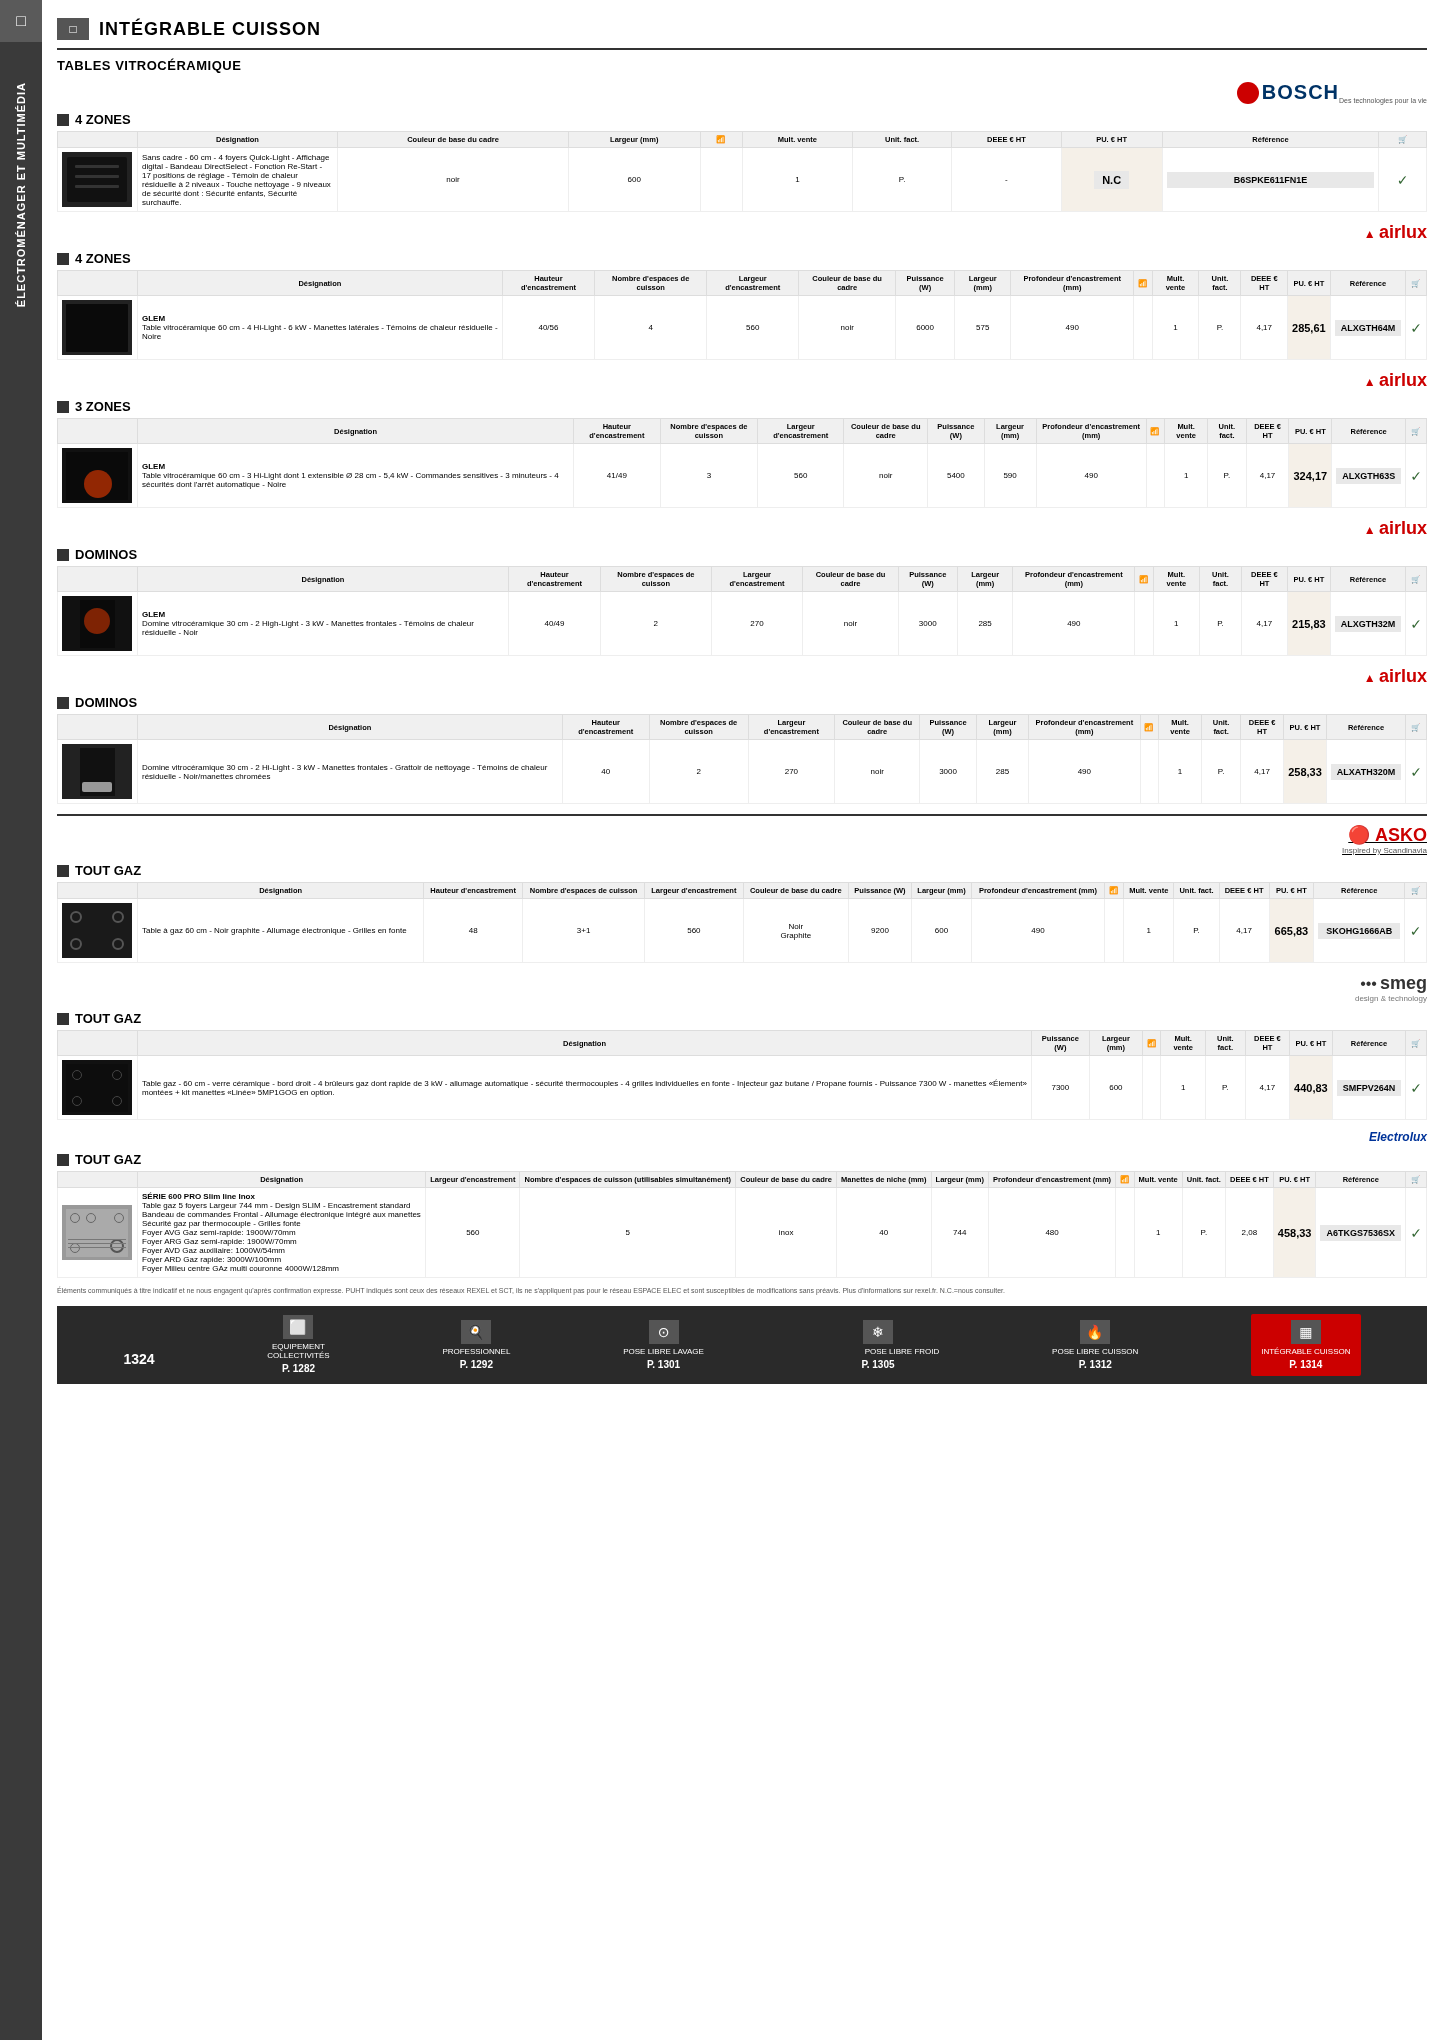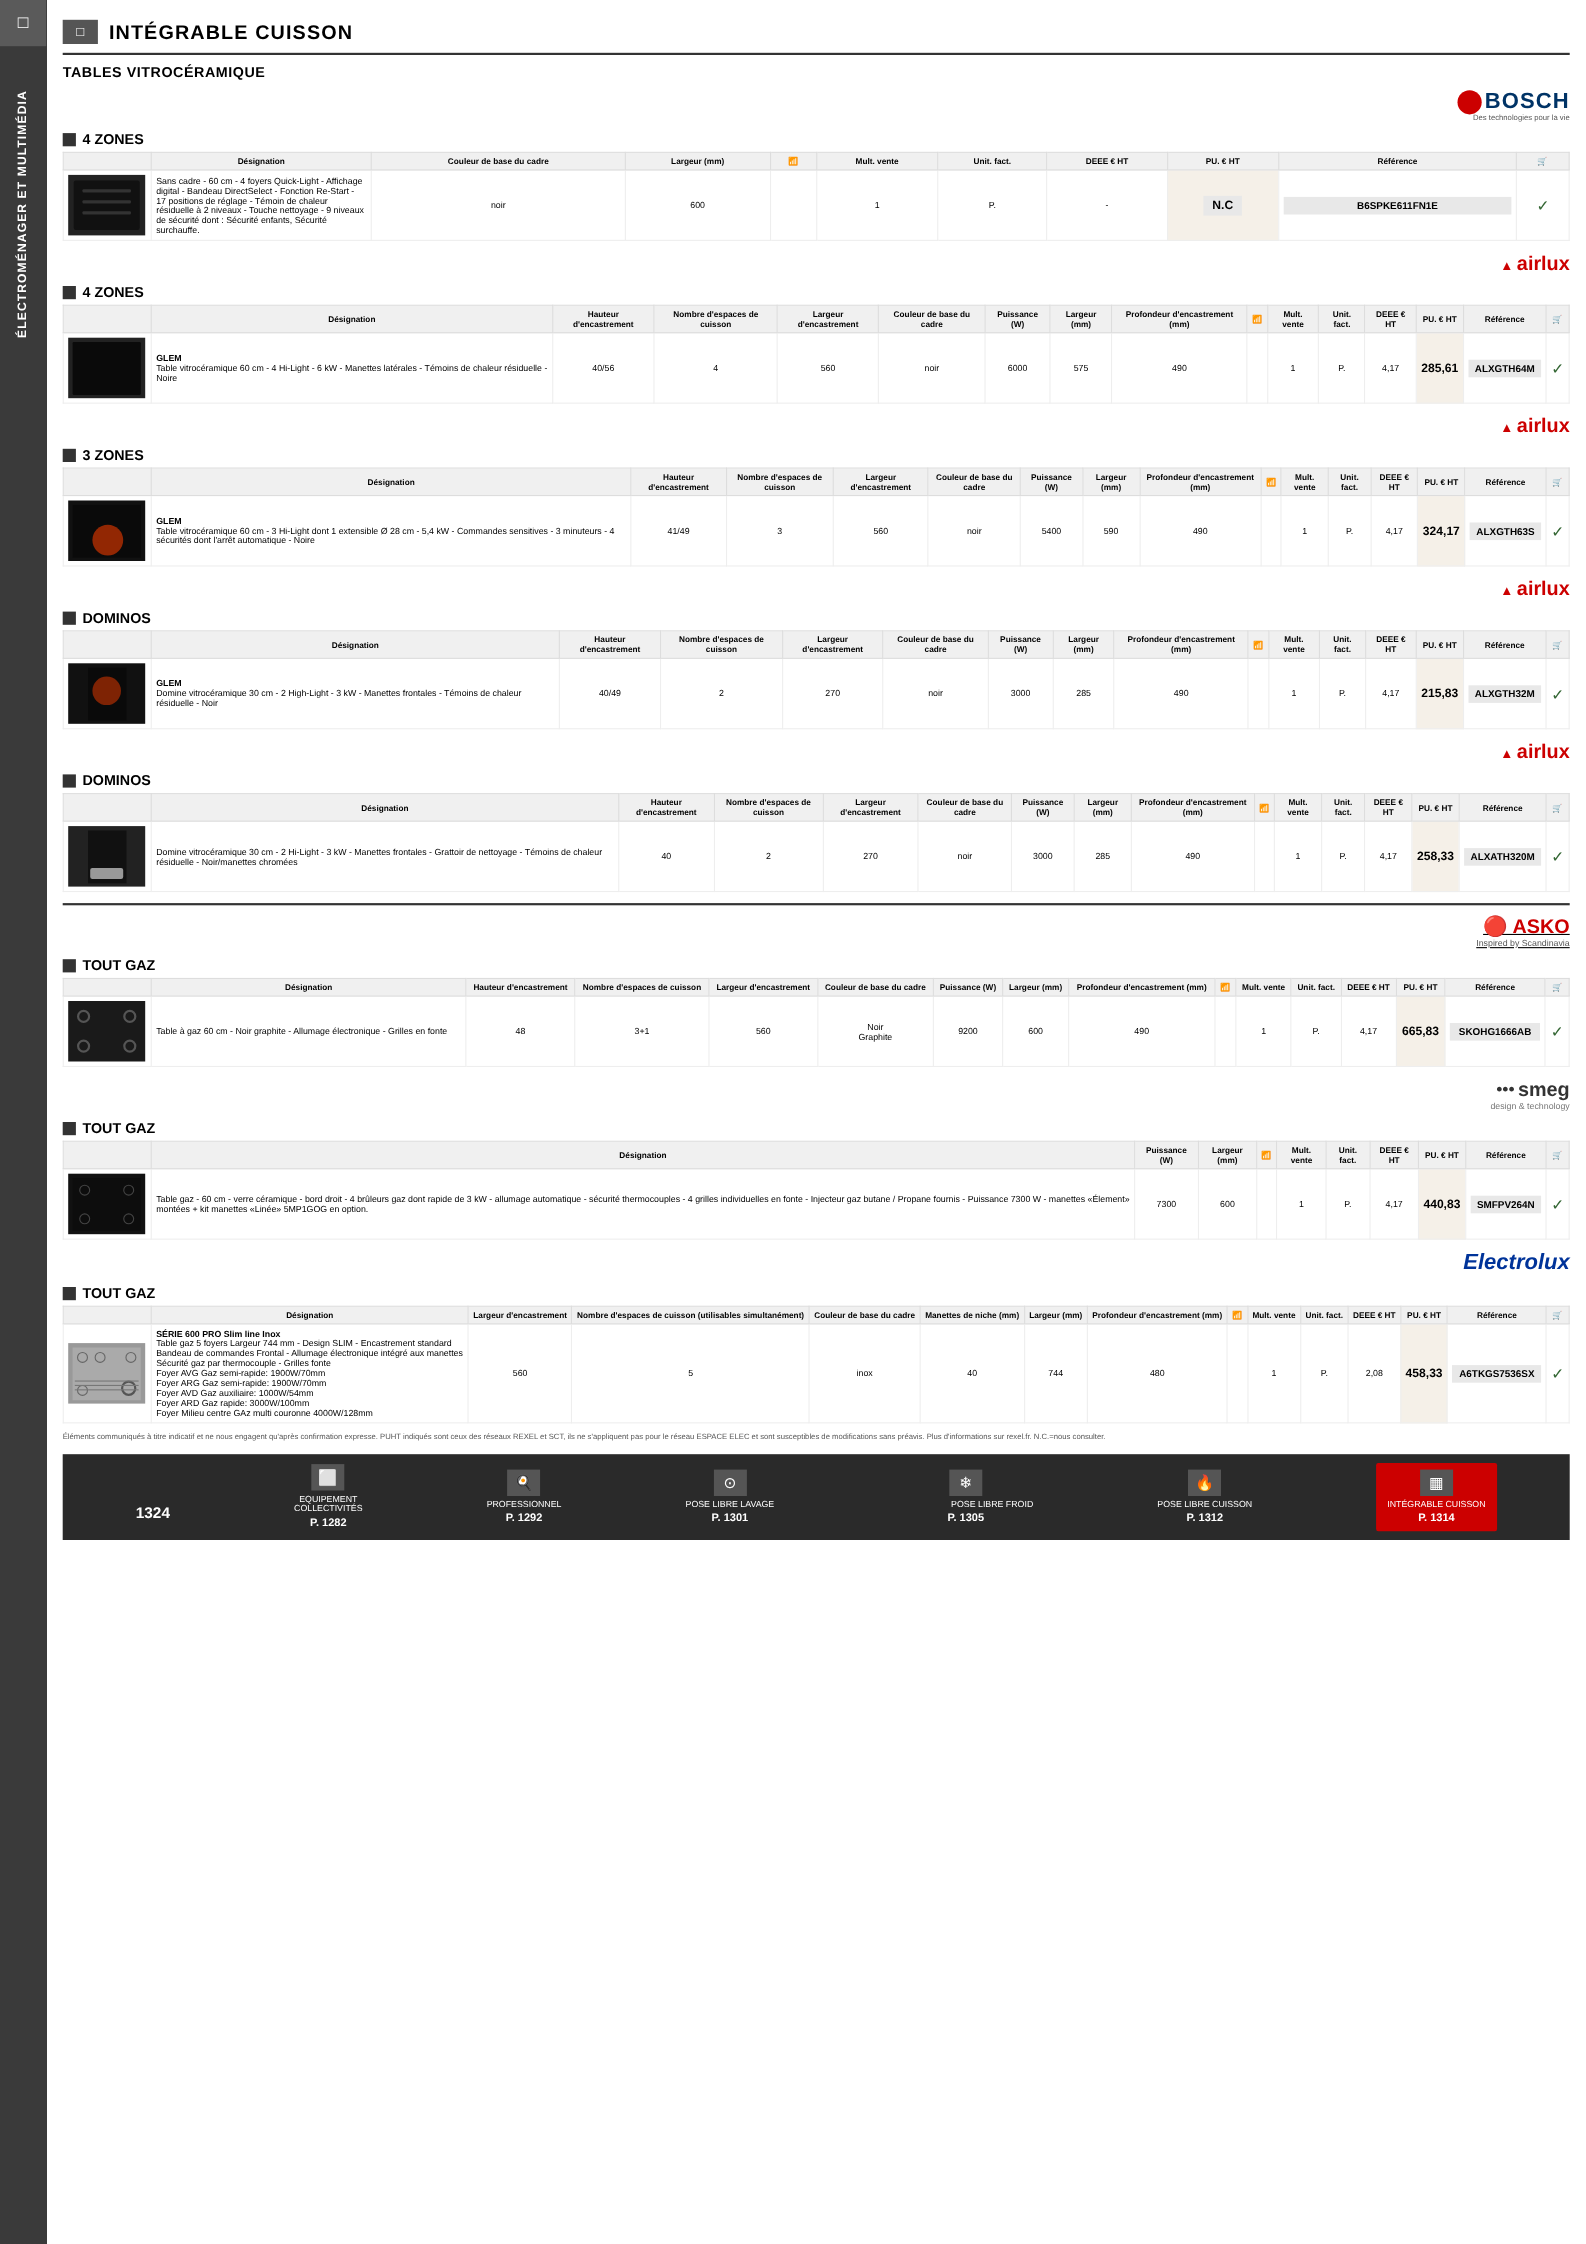--- a/index.html
+++ b/index.html
@@ -67,21 +67,21 @@
     }
 
     .brand-header {
       display: flex;
       justify-content: flex-end;
       align-items: center;
       margin-bottom: 4px;
     }
     .brand-bosch {
       display: flex;
-      flex-direction: column;
+      flex-direction: row;
       align-items: flex-end;
     }
     .brand-bosch .bosch-logo {
       font-size: 16px;
       font-weight: bold;
       color: #003366;
     }
     .brand-bosch .bosch-tagline {
       font-size: 7px;
       color: #003366;
@@ -227,21 +227,21 @@
     .disclaimer {
       font-size: 7px;
       color: #555;
       margin: 6px 0;
       line-height: 1.4;
     }
 
     .col-designation { width: 200px; }
 
     .electrolux-logo {
-      font-size: 20px;
+      font-size: 12px;
       font-weight: bold;
       color: #003399;
       font-style: italic;
     }
   </style>
 </head>
 <body>
 
 <div class="sidebar">
   <div class="sidebar-icon-top">

